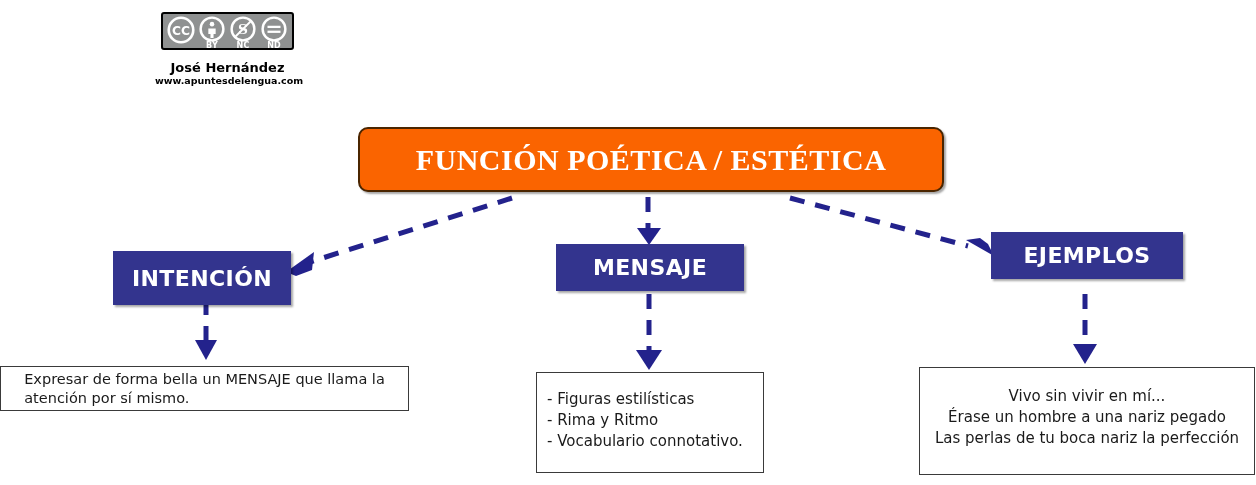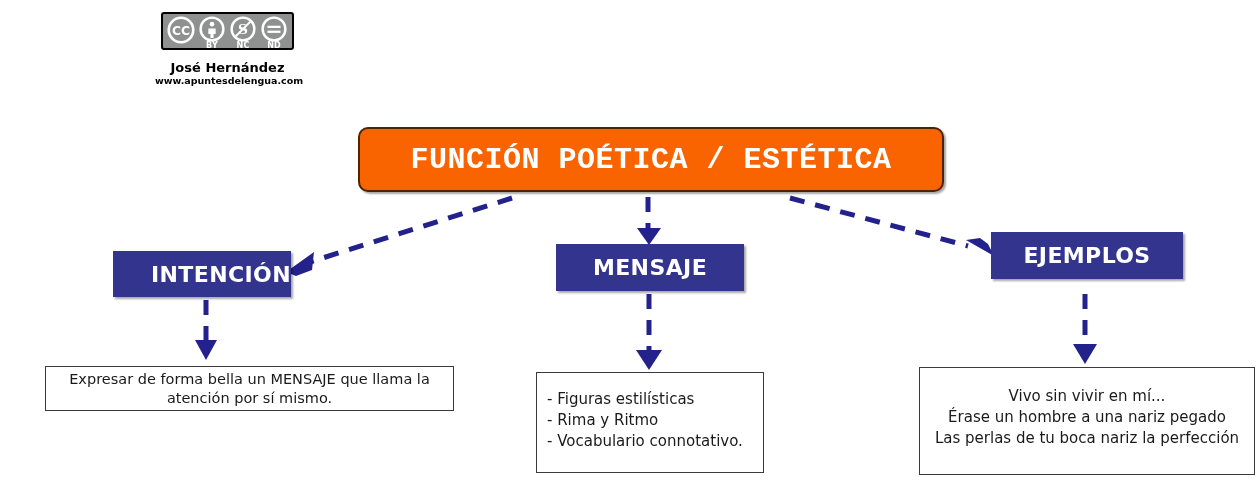--- a/index.html
+++ b/index.html
@@ -81,21 +81,21 @@
     background: #fa6400;
     border: 2px solid #4a2500;
     border-radius: 10px;
     box-sizing: border-box;
     display: flex;
     align-items: center;
     justify-content: center;
     box-shadow: 2px 2px 2px rgba(0,0,0,0.35);
   }
   .title-box span {
-    font-family: Liberation Mono, monospace;
+    font-family: Liberation Serif, serif;
     font-size: 30px;
     font-weight: bold;
     color: #ffffff;
     letter-spacing: 0.5px;
   }
 
   
   .cat-box {
     position: absolute;
     background: #33348e;
@@ -105,41 +105,40 @@
     justify-content: center;
     box-shadow: 2px 2px 2px rgba(0,0,0,0.35);
   }
   .cat-box span {
     font-family: "DejaVu Sans", sans-serif;
     font-size: 22px;
     font-weight: bold;
     color: #ffffff;
     letter-spacing: 0.4px;
   }
-  #cat-intencion { left: 113px; top: 251px; width: 178px; height: 46px; justify-content: flex-end; }
+  #cat-intencion { left: 113px; top: 251px; width: 178px; height: 54px; }
   #cat-recursos  { left: 556px; top: 244px; width: 188px; height: 47px; }
   #cat-ejemplos  { left: 991px; top: 232px; width: 192px; height: 47px; }
 
   
   .detail-box {
     position: absolute;
     background: #ffffff;
     border: 1.5px solid #3a3a3a;
     box-sizing: border-box;
     padding: 6px 8px;
     font-family: "DejaVu Sans", sans-serif;
     color: #1a1a1a;
   }
   #detail-intencion {
     left: 0px; top: 366px; width: 409px; height: 45px;
     display: flex; align-items: center; justify-content: center;
-    text-align: center;
+    text-align: left;
     font-size: 14.5px;
     line-height: 19px;
-    margin-left: 45px;
   }
   #detail-recursos {
     left: 536px; top: 372px; width: 228px; height: 101px;
     text-align: left;
     font-size: 15px;
     line-height: 21px;
     padding-top: 16px;
     padding-left: 10px;
   }
   #detail-ejemplos {

